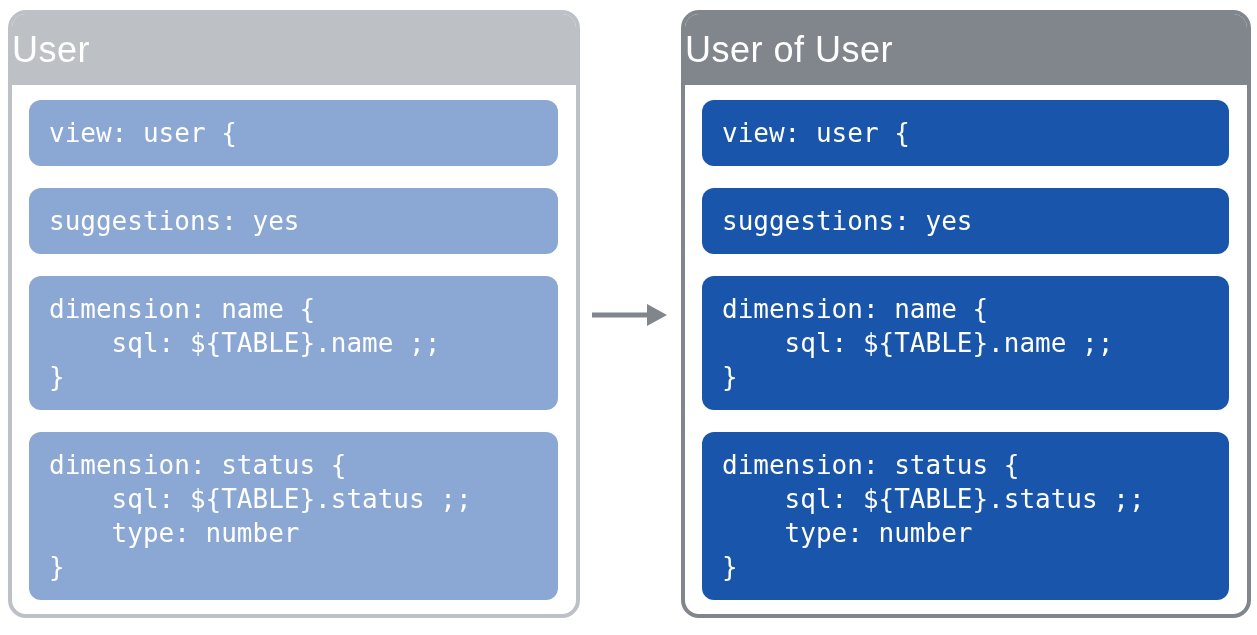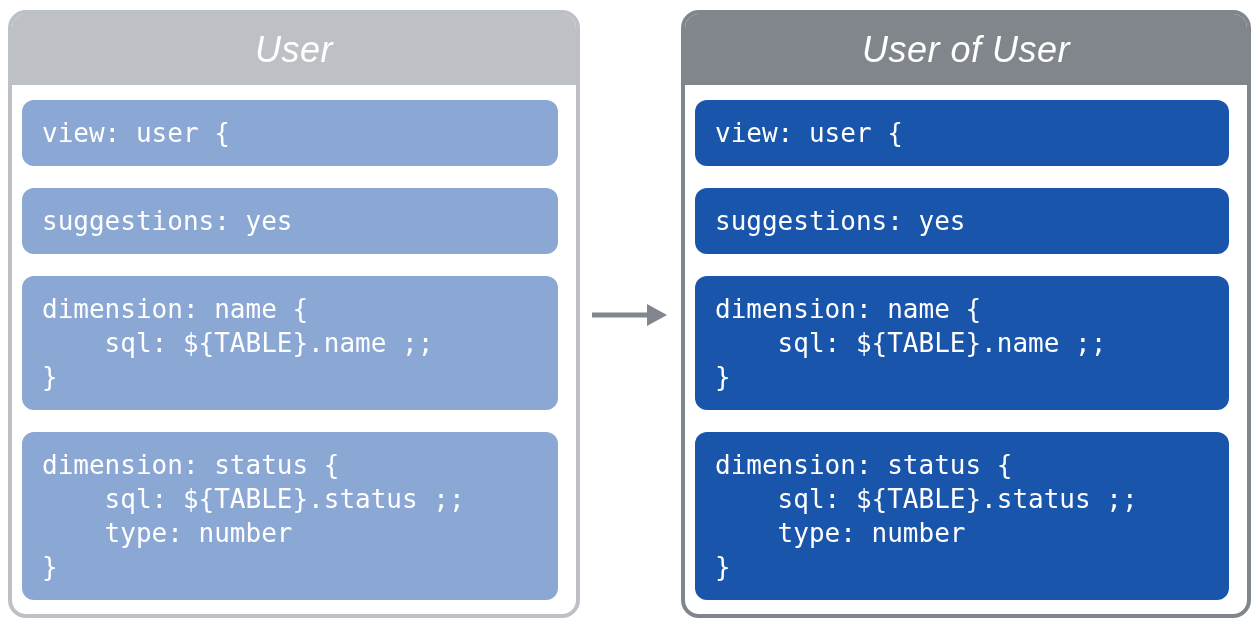--- a/index.html
+++ b/index.html
@@ -31,35 +31,34 @@
   }
   .panel-right {
     left: 681px;
     width: 570px;
     border: 4px solid #80868B;
   }
   .panel-header {
     height: 71px;
     display: flex;
     align-items: center;
-    justify-content: center;
-    font-style: italic;
+    justify-content: flex-start;
   }
   .panel-left .panel-header { background: #BDC1C6; }
   .panel-right .panel-header { background: #80868B; }
   .panel-title {
     margin: 0;
     color: #ffffff;
     font-size: 36px;
     font-weight: 500;
     letter-spacing: 0.5px;
     line-height: 1;
   }
   .panel-body {
-    padding: 15px 18px 0 10px;
+    padding: 15px 18px 0 17px;
     display: flex;
     flex-direction: column;
     gap: 22px;
   }
   .code-block {
     margin: 0;
     border-radius: 12px;
     padding: 16px 8px 16px 20px;
     color: #ffffff;
     font-family: "DejaVu Sans Mono", monospace;

